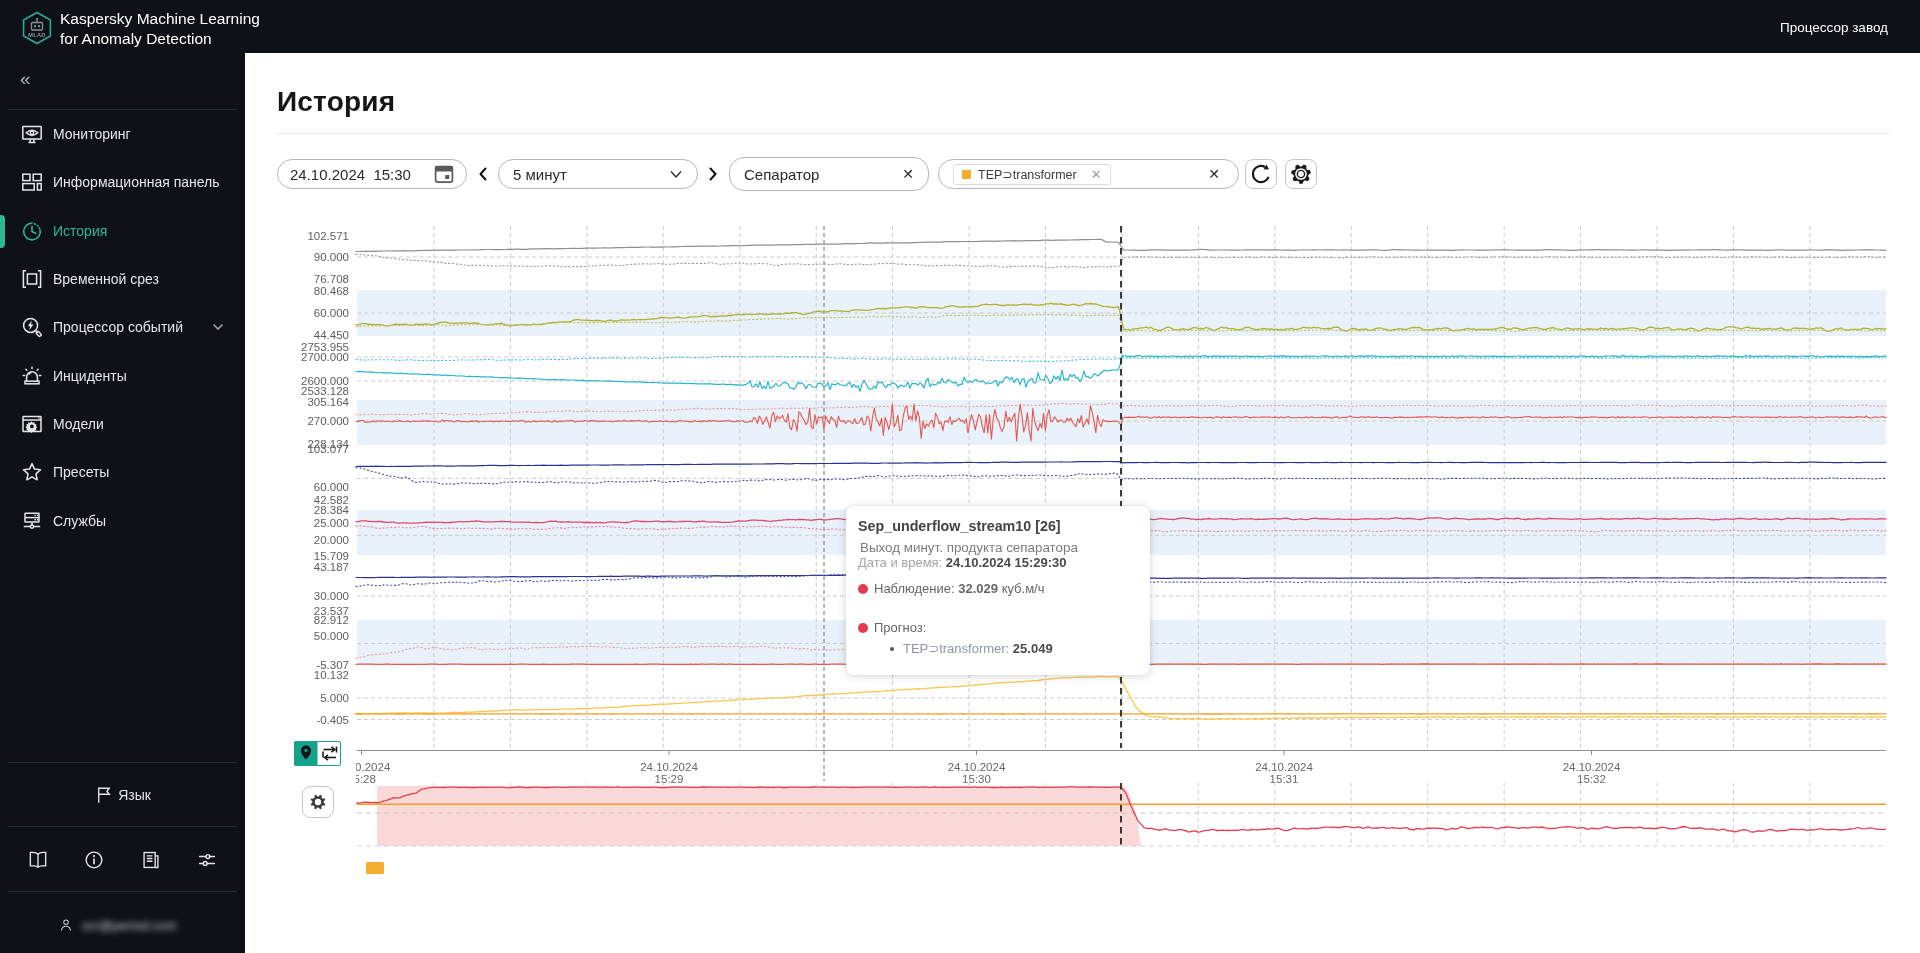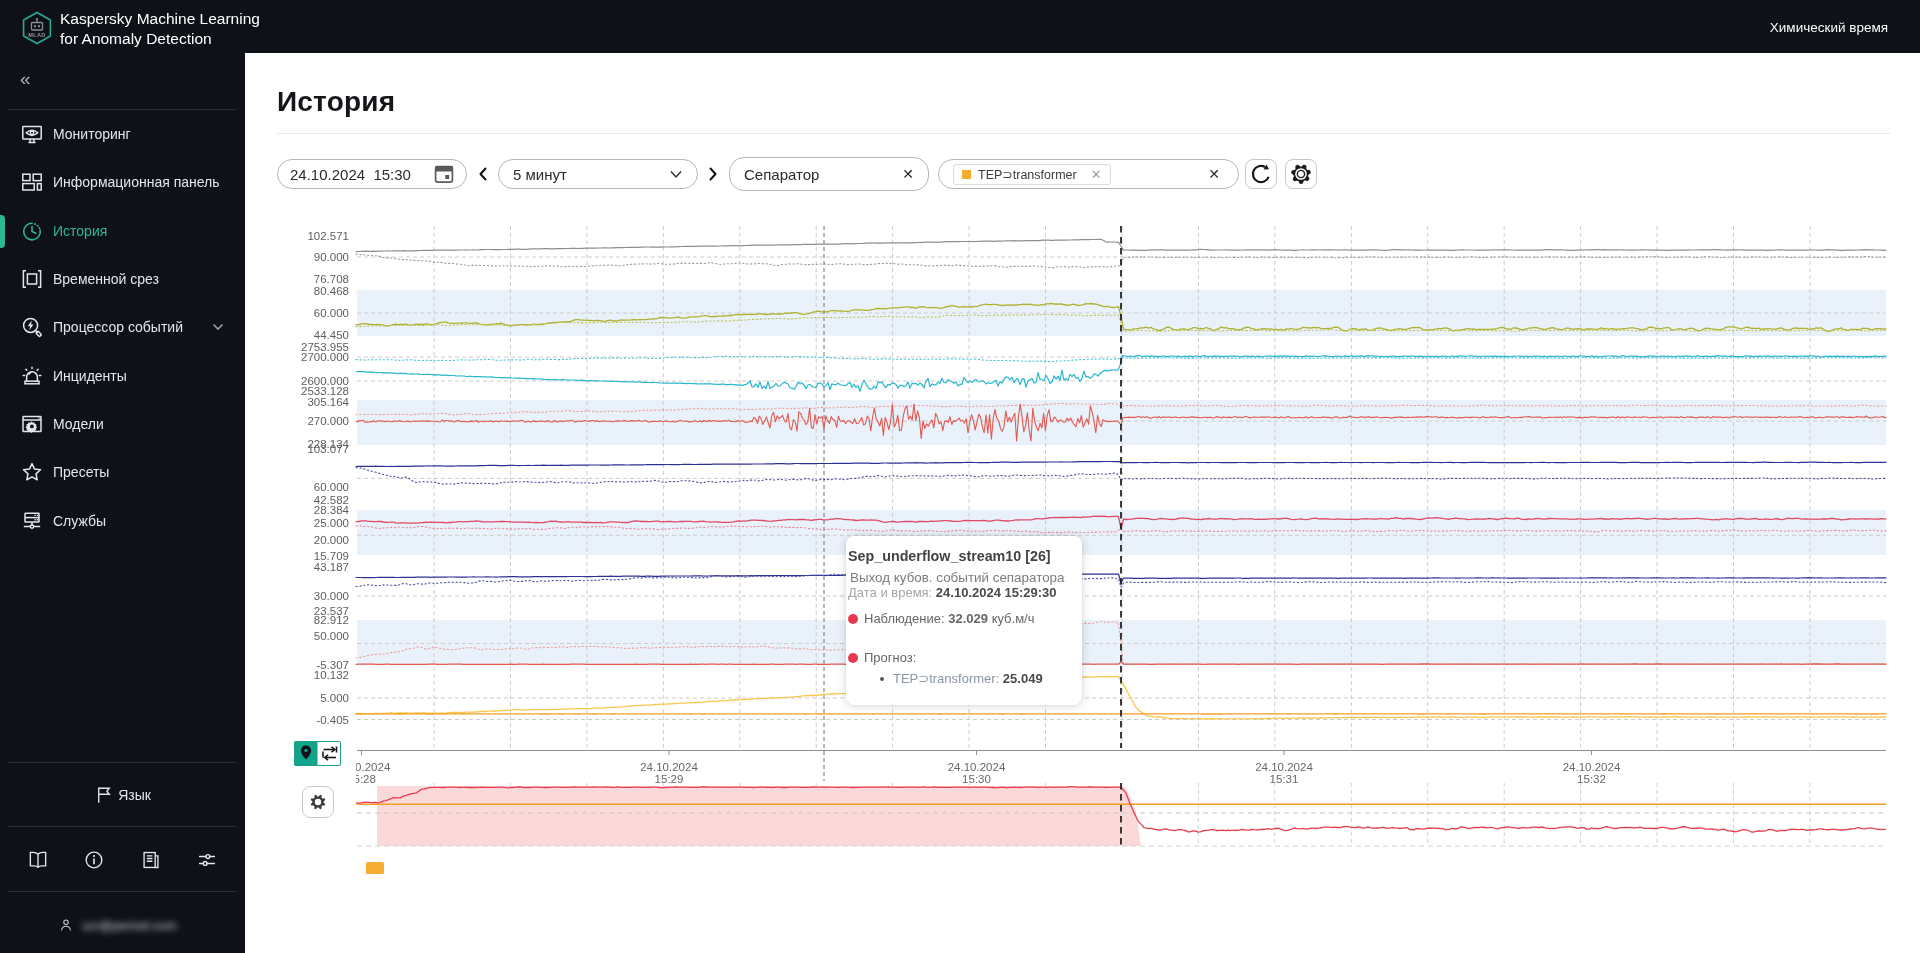--- a/index.html
+++ b/index.html
@@ -24,21 +24,21 @@
 .main{position:absolute;left:245px;top:53px;width:1675px;height:900px;background:#fff}
 h1{position:absolute;left:1px;top:33px;font-size:28px;font-weight:700;color:#15151a;letter-spacing:.2px}
 .hdiv{position:absolute;left:32px;top:80px;width:1613px;height:1px;background:#e9e9e9}
 .toolbar{position:absolute;left:32px;top:106px;height:30px;display:flex;align-items:center;z-index:5}
 .tb-box{height:30px;border:1px solid #b6b6b6;border-radius:15px;background:#fff;display:flex;align-items:center;font-size:15px;color:#2b2b2b}
 .tb-arrow{font-size:15px;color:#15151a;font-weight:700;margin:0 9px}
 .chip{height:21px;border:1px solid #dcdcdc;border-radius:3px;background:#fff;display:flex;align-items:center;font-size:12.5px;color:#3c3c3c;padding:0 8px}
 .sq{width:9px;height:9px;background:#f5ad31;margin-right:7px}
 .xmark{color:#2b2b2b;font-size:14px}
 .btn{width:32px;height:30px;border:1px solid #c2c7cc;border-radius:8px;background:#fff;display:flex;align-items:center;justify-content:center}
-.tooltip{position:absolute;left:846px;top:536px;width:236px;height:169px;background:#fff;border-radius:8px;box-shadow:0 1px 10px rgba(0,0,0,.16),0 0 2px rgba(0,0,0,.08);z-index:10;font-size:13px;padding:12px 12px 0 2px;line-height:15px}
+.tooltip{position:absolute;left:846px;top:506px;width:304px;height:169px;background:#fff;border-radius:8px;box-shadow:0 1px 10px rgba(0,0,0,.16),0 0 2px rgba(0,0,0,.08);z-index:10;font-size:13px;padding:12px 12px 0 12px;line-height:15px}
 .tt-title{font-size:14.3px;font-weight:700;color:#434343;line-height:17px}
 .tt-desc{color:#7c7c7c;margin-top:5px;padding-left:2px;font-size:13.4px}
 .tt-row{color:#a5a5a5;margin-top:0}
 .tt-row b{color:#4a4a4a}
 .bullet{display:inline-block;width:10px;height:10px;border-radius:50%;background:#e63950;margin-right:6px;vertical-align:-1px}
 .tt-obs{color:#666;margin-top:10.5px}
 .tt-sub{color:#8b97a5;padding-left:32px;margin-top:6.5px}
 .tt-sub b{color:#4a4a4a}
 .dot2{display:inline-block;width:4px;height:4px;border-radius:50%;background:#555;margin-right:9px;vertical-align:2px}
 </style>
@@ -194,21 +194,21 @@
 <rect x="11.5" y="11.5" width="11" height="7.5" rx="1"></rect>
 <path d="M17 11.5 V8.6 M17 8.6 h0.1"></path>
 </g>
 <circle cx="17" cy="8" r="1.1" fill="#8a8f96"></circle>
 <rect x="14" y="14.2" width="2" height="2" fill="#8a8f96"></rect>
 <rect x="18" y="14.2" width="2" height="2" fill="#8a8f96"></rect>
 <text x="17" y="25.5" font-size="5.6" fill="#90949a" text-anchor="middle" font-family="Liberation Sans,sans-serif" font-weight="700" letter-spacing="0.3">MLAD</text>
 </svg>
     </div>
   <div class="brand">Kaspersky Machine Learning<br>for Anomaly Detection</div>
-  <div class="plant">Химический время</div>
+  <div class="plant">Процессор завод</div>
 </div>
 <div class="sidebar">
   <div class="collapse">«</div>
   <div class="sdiv" style="top:56px"></div>
   <div class="nav">
       <div class="nav-item">
         <svg class="ic" width="22" height="22" viewBox="0 0 22 22">
           <g stroke="#e4e6ea" stroke-width="1.5" fill="none">
             <rect x="1.8" y="3.6" width="18.4" height="12.4" rx="0.5"></rect>
             <path d="M5.2 9.8 q5.8 -5.2 11.6 0 q-5.8 5.2 -11.6 0 Z"></path>
@@ -406,18 +406,18 @@
 <div class="btn" style="margin-left:8px">
         <svg width="22" height="22" viewBox="0 0 22 22">
           <path d="M19.74 7.81 L20.23 9.83 L17.87 11.68 L17.54 13.19 L18.94 15.84 L17.66 17.49 L14.75 16.79 L13.37 17.48 L12.17 20.23 L10.08 20.25 L8.81 17.54 L7.41 16.89 L4.51 17.66 L3.19 16.05 L4.52 13.37 L4.15 11.86 L1.75 10.08 L2.18 8.05 L5.11 7.41 L6.06 6.19 L5.95 3.19 L7.81 2.26 L10.14 4.15 L11.68 4.13 L13.95 2.18 L15.84 3.06 L15.81 6.06 L16.79 7.25 L19.74 7.81 Z M14.5 11 A3.5 3.5 0 1 0 7.5 11 A3.5 3.5 0 1 0 14.5 11 Z" fill="#17181c" fill-rule="evenodd" stroke="#17181c" stroke-width="1.1" stroke-linejoin="round"></path>
           <circle cx="11" cy="11" r="5.1" fill="none" stroke="#fff" stroke-width="1.5"></circle>
         </svg>
       </div>
 </div>
 </div>
 <div class="tooltip">
   <div class="tt-title">Sep_underflow_stream10 [26]</div>
-  <div class="tt-desc">Выход кубов. событий сепаратора</div>
+  <div class="tt-desc">Выход минут. продукта сепаратора</div>
   <div class="tt-row">Дата и время: <b>24.10.2024 15:29:30</b></div>
   <div class="tt-obs"><span class="bullet"></span>Наблюдение: <b>32.029</b> куб.м/ч</div>
   <div class="tt-obs" style="margin-top:24px"><span class="bullet"></span>Прогноз:</div>
   <div class="tt-sub"><span class="dot2"></span>TEP⊃transformer: <b>25.049</b></div>
 </div>
 
 </body></html>

